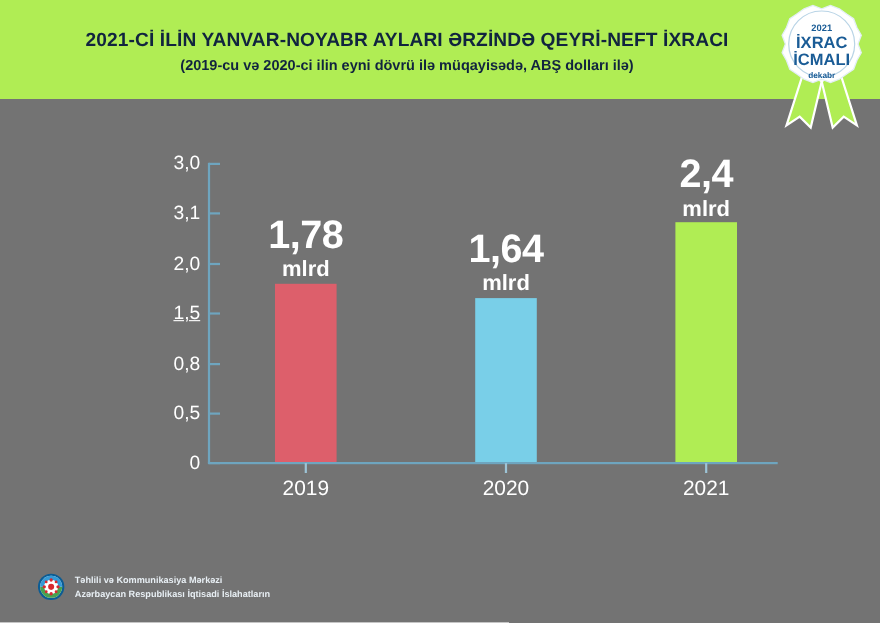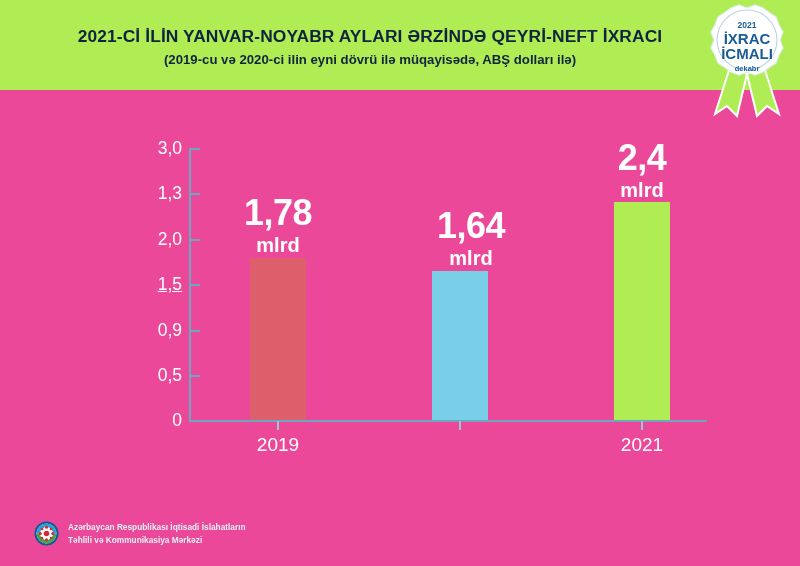--- a/index.html
+++ b/index.html
@@ -5,21 +5,21 @@
   * { margin:0; padding:0; box-sizing:border-box; }
   html, body {
     width:800px; height:566px;
     background:#ffffff;
     font-family:"Liberation Sans", sans-serif;
     overflow:hidden;
   }
   #poster {
     position:relative;
     width:800px; height:566px;
-    background:#ec4899;
+    background:#737373;
     overflow:hidden;
   }
 
   
   .header-band {
     position:absolute; left:0; top:0;
     width:800px; height:90px;
     background:#b0ed54;
   }
   .title-wrap {
@@ -181,41 +181,42 @@
 
     <div class="ytick" style="top:58px;"></div>
     <div class="ytick" style="top:103px;"></div>
     <div class="ytick" style="top:149px;"></div>
     <div class="ytick" style="top:194px;"></div>
     <div class="ytick" style="top:240px;"></div>
     <div class="ytick" style="top:285px;"></div>
     <div class="ytick" style="top:330px;"></div>
 
     <div class="ylabel" style="top:58px;">3,0</div>
-    <div class="ylabel" style="top:103px;">1,3</div>
+    <div class="ylabel" style="top:103px;">3,1</div>
     <div class="ylabel" style="top:149px;">2,0</div>
     <div class="ylabel" style="top:194px;text-decoration:underline;">1,5</div>
-    <div class="ylabel" style="top:240px;">0,9</div>
+    <div class="ylabel" style="top:240px;">0,8</div>
     <div class="ylabel" style="top:285px;">0,5</div>
     <div class="ylabel" style="top:330px;">0</div>
 
     <div class="bar" style="left:203px; width:56px; height:162px; background:#dd5f6b;"></div>
     <div class="bar-label" style="left:171px; top:105px; width:120px;">
       <span class="val">1,78</span>
       <span class="unit">mlrd</span>
     </div>
     <div class="xtick" style="left:230px;"></div>
     <div class="xcat" style="left:181px; width:100px;">2019</div>
 
     <div class="bar" style="left:385px; width:56px; height:149px; background:#79cfe8;"></div>
-    <div class="bar-label" style="left:364px; top:118px; width:120px;">
+    <div class="bar-label" style="left:353px; top:118px; width:120px;">
       <span class="val">1,64</span>
       <span class="unit">mlrd</span>
     </div>
     <div class="xtick" style="left:412px;"></div>
+    <div class="xcat" style="left:363px; width:100px;">2020</div>
 
     <div class="bar" style="left:567px; width:56px; height:218px; background:#b0ed54;"></div>
     <div class="bar-label" style="left:535px; top:50px; width:120px;">
       <span class="val">2,4</span>
       <span class="unit">mlrd</span>
     </div>
     <div class="xtick" style="left:594px;"></div>
     <div class="xcat" style="left:545px; width:100px;">2021</div>
   </div>
 
@@ -234,18 +235,18 @@
           <circle cx="12.5" cy="25" r="3"></circle>
           <circle cx="37.5" cy="25" r="3"></circle>
           <circle cx="16" cy="16" r="2.6"></circle>
           <circle cx="34" cy="16" r="2.6"></circle>
           <circle cx="16" cy="34" r="2.6"></circle>
           <circle cx="34" cy="34" r="2.6"></circle>
         </g>
       </svg>
     </span>
     <span class="footer-text">
+      <span>Təhlili və Kommunikasiya Mərkəzi</span>
       <span>Azərbaycan Respublikası İqtisadi İslahatların</span>
-      <span>Təhlili və Kommunikasiya Mərkəzi</span>
     </span>
   </div>
 
 </div>
 
 </body></html>

